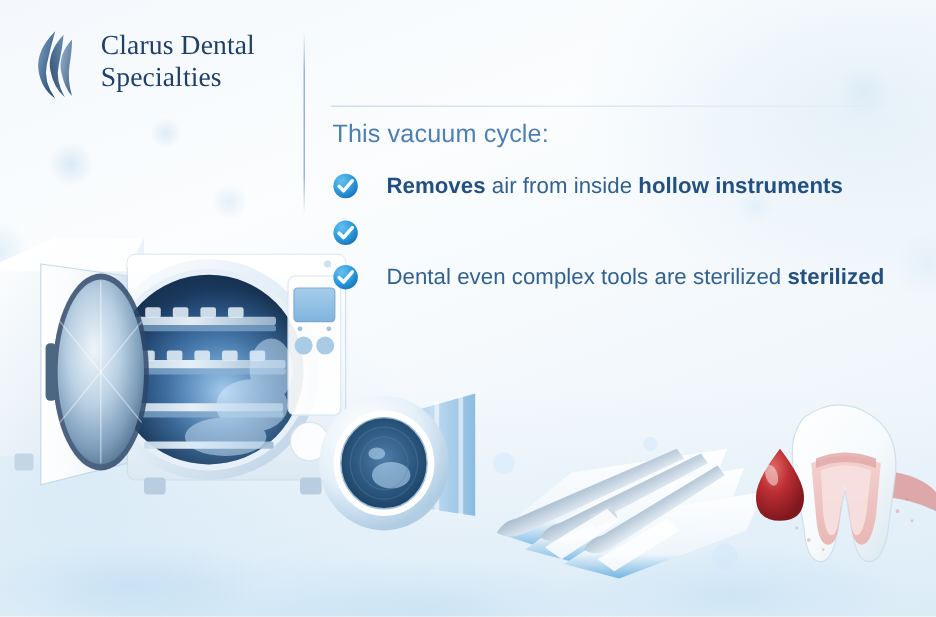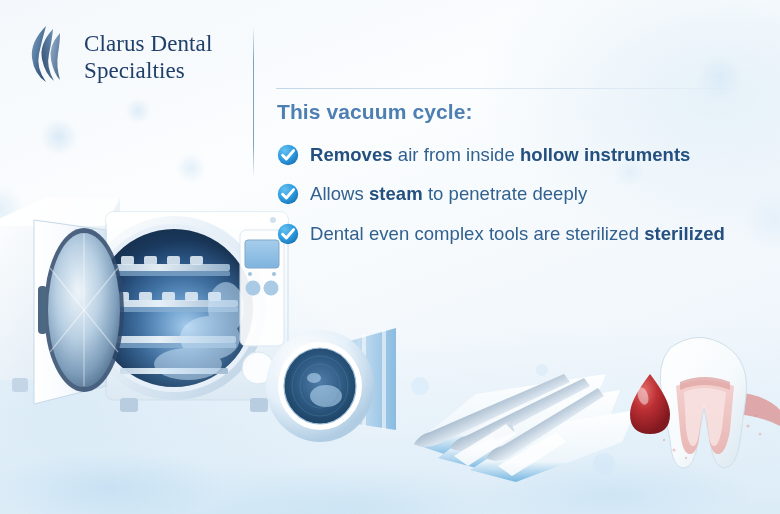--- a/index.html
+++ b/index.html
@@ -53,21 +53,21 @@
       radial-gradient(circle 30px at 70% 22%, rgba(196,224,244,0.34) 0%, rgba(255,255,255,0) 74%),
       radial-gradient(circle 20px at 40% 54%, rgba(196,224,244,0.30) 0%, rgba(255,255,255,0) 74%),
       radial-gradient(circle 40px at 88% 70%, rgba(200,226,245,0.30) 0%, rgba(255,255,255,0) 76%);
   }
 
   
   .logo-block {
     position: absolute;
     left: 26px; top: 24px;
     display: flex;
-    align-items: flex-end;
+    align-items: flex-start;
     gap: 14px;
   }
   .logo-mark { width: 44px; height: 60px; display: block; flex: 0 0 auto; }
   .logo-text {
     font-family: "Liberation Serif", "DejaVu Serif", serif;
     color: #20406a;
     font-size: 23px;
     line-height: 1.18;
     letter-spacing: .1px;
     white-space: pre-line;
@@ -94,35 +94,36 @@
     position: absolute;
     left: 276px; top: 88px;
     width: 470px; height: 1px;
     background: linear-gradient(to right, rgba(150,184,214,0.55) 0%, rgba(150,184,214,0.30) 60%, rgba(150,184,214,0) 100%);
   }
 
   .subhead {
     position: absolute;
     left: 277px; top: 100px;
     font-size: 21px;
-    font-weight: bold;
+    font-weight: normal;
     color: #4d7fb3;
     letter-spacing: .1px;
   }
 
   
   .bullets {
     position: absolute;
     left: 277px; top: 142px;
     width: 470px;
   }
   .bullet {
     display: flex;
     align-items: flex-start;
     margin-bottom: 13px;
+    gap: 12px;
   }
   .check {
     flex: 0 0 auto;
     width: 22px; height: 22px;
     margin-top: 2px;
     margin-right: 11px;
   }
   .bullet-text {
     font-size: 18.5px;
     line-height: 1.42;
@@ -419,21 +420,20 @@
         <path d="M5.6 11.3 L9.3 15 L16.6 6.6" fill="none" stroke="#ffffff" stroke-width="2.9" stroke-linecap="round" stroke-linejoin="round"></path>
       </svg>
       <div class="bullet-text"><b>Removes</b><span> air from inside </span><b>hollow instruments</b></div>
     </div>
 
     <div class="bullet">
       <svg class="check" viewBox="0 0 22 22">
         <circle cx="11" cy="11" r="10.2" fill="url(#ckA)"></circle>
         <path d="M5.6 11.3 L9.3 15 L16.6 6.6" fill="none" stroke="#ffffff" stroke-width="2.9" stroke-linecap="round" stroke-linejoin="round"></path>
       </svg>
-      <div class="bullet-text"><span>Allows </span><b>steam</b><span> to penetrate deeply</span></div>
     </div>
 
     <div class="bullet">
       <svg class="check" viewBox="0 0 22 22">
         <circle cx="11" cy="11" r="10.2" fill="url(#ckA)"></circle>
         <path d="M5.6 11.3 L9.3 15 L16.6 6.6" fill="none" stroke="#ffffff" stroke-width="2.9" stroke-linecap="round" stroke-linejoin="round"></path>
       </svg>
       <div class="bullet-text"><span>Dental even complex tools are sterilized </span><b>sterilized</b></div>
     </div>
 

